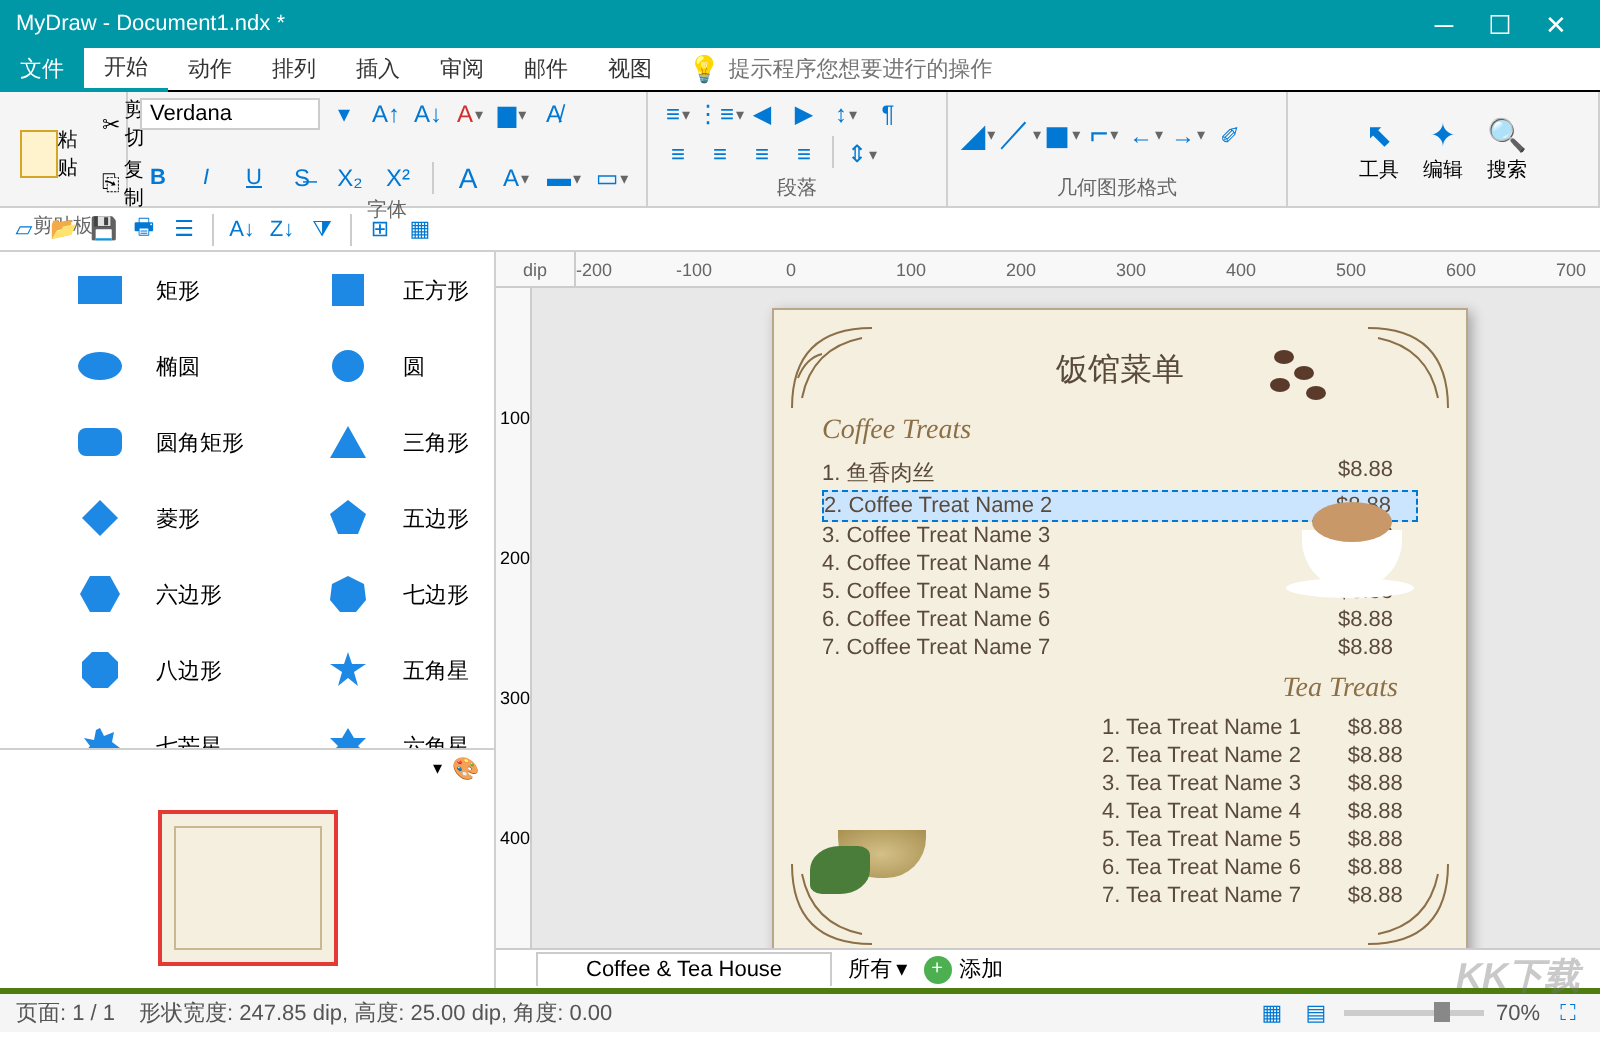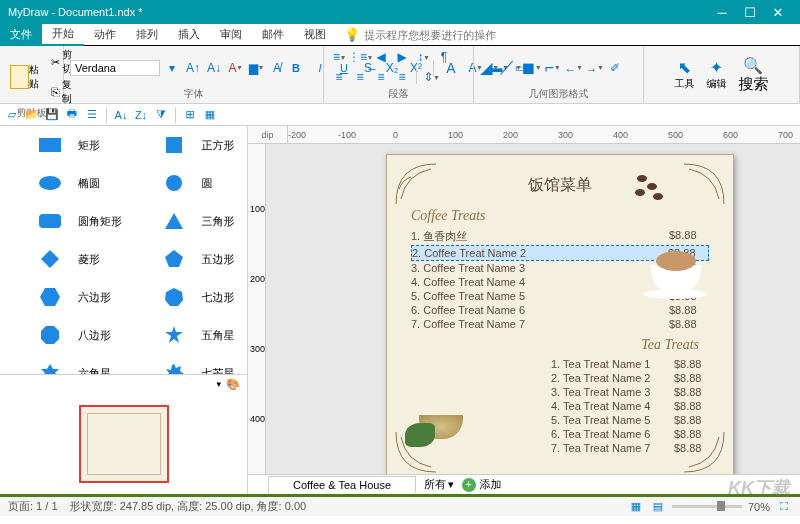--- a/index.html
+++ b/index.html
@@ -120,21 +120,21 @@
           </div>
         <div style="display:flex;align-items:center;gap:2px;cursor:pointer">
             <span>⎘</span>
             <span style="font-size:10px">复制</span>
           </div>
       </div>
     </div>
     <div class="glabel">剪贴板</div>
   </div>
   <div class="rgroup" style="width:260px">
-    <div style="display:flex;gap:1px;flex:1">
+    <div style="display:flex;flex-direction:column;gap:14px;flex:1">
       <div style="display:flex;gap:3px;align-items:center">
         <div class="fontsel">Verdana</div>
         <div class="ricon">▾</div>
         <div class="ricon">A↑</div>
         <div class="ricon">A↓</div>
         <div class="ricon" style="color:#d32f2f">A<span class="dd">▾</span></div>
         <div class="ricon">▆<span class="dd">▾</span></div>
         <div class="ricon">A̸</div>
       </div>
       <div style="display:flex;gap:6px;align-items:center">
@@ -197,21 +197,21 @@
       <div style="text-align:center;cursor:pointer">
         <div style="font-size:16px;color:#0078d4">⬉</div>
         <div style="font-size:10px">工具</div>
       </div>
       <div style="text-align:center;cursor:pointer">
         <div style="font-size:16px;color:#0078d4">✦</div>
         <div style="font-size:10px">编辑</div>
       </div>
       <div style="text-align:center;cursor:pointer">
         <div style="font-size:16px;color:#0078d4">🔍</div>
-        <div style="font-size:15px">搜索</div>
+        <div style="font-size:10px">搜索</div>
       </div>
     </div>
   </div>
 </div>
 
 <div class="toolbar2">
   <div class="t2icon">▱</div>
   <div class="t2icon">📂</div>
   <div class="t2icon">💾</div>
   <div class="t2icon">🖶</div>
@@ -333,32 +333,32 @@
                 <polygon points="10,1 12,7 19,7 13,11 15,18 10,14 5,18 7,11 1,7 8,7"></polygon>
               </svg>
             </div>
             <span>五角星</span>
           </div>
         </div>
       <div class="shaperow">
           <div class="shapecell">
             <div class="shp">
               <svg width="20" height="20">
+                <polygon points="10,1 12,5 17,3 16,8 20,11 15,12 16,17 11,15 8,19 7,14 2,14 5,10 2,6 7,7 8,2"></polygon>
+              </svg>
+            </div>
+            <span>七芒星</span>
+          </div>
+          <div class="shapecell">
+            <div class="shp">
+              <svg width="20" height="20">
                 <polygon points="10,1 13,6 19,6 15,10 19,14 13,14 10,19 7,14 1,14 5,10 1,6 7,6"></polygon>
               </svg>
             </div>
             <span>六角星</span>
-          </div>
-          <div class="shapecell">
-            <div class="shp">
-              <svg width="20" height="20">
-                <polygon points="10,1 12,5 17,3 16,8 20,11 15,12 16,17 11,15 8,19 7,14 2,14 5,10 2,6 7,7 8,2"></polygon>
-              </svg>
-            </div>
-            <span>七芒星</span>
           </div>
         </div>
     </div>
     <div class="thumbpanel">
       <div class="thumbhead">
           <span style="font-size:9px">▾</span>
           <span class="t2icon">🎨</span>
         </div>
       <div class="thumbbody">
         <div class="thumb">

